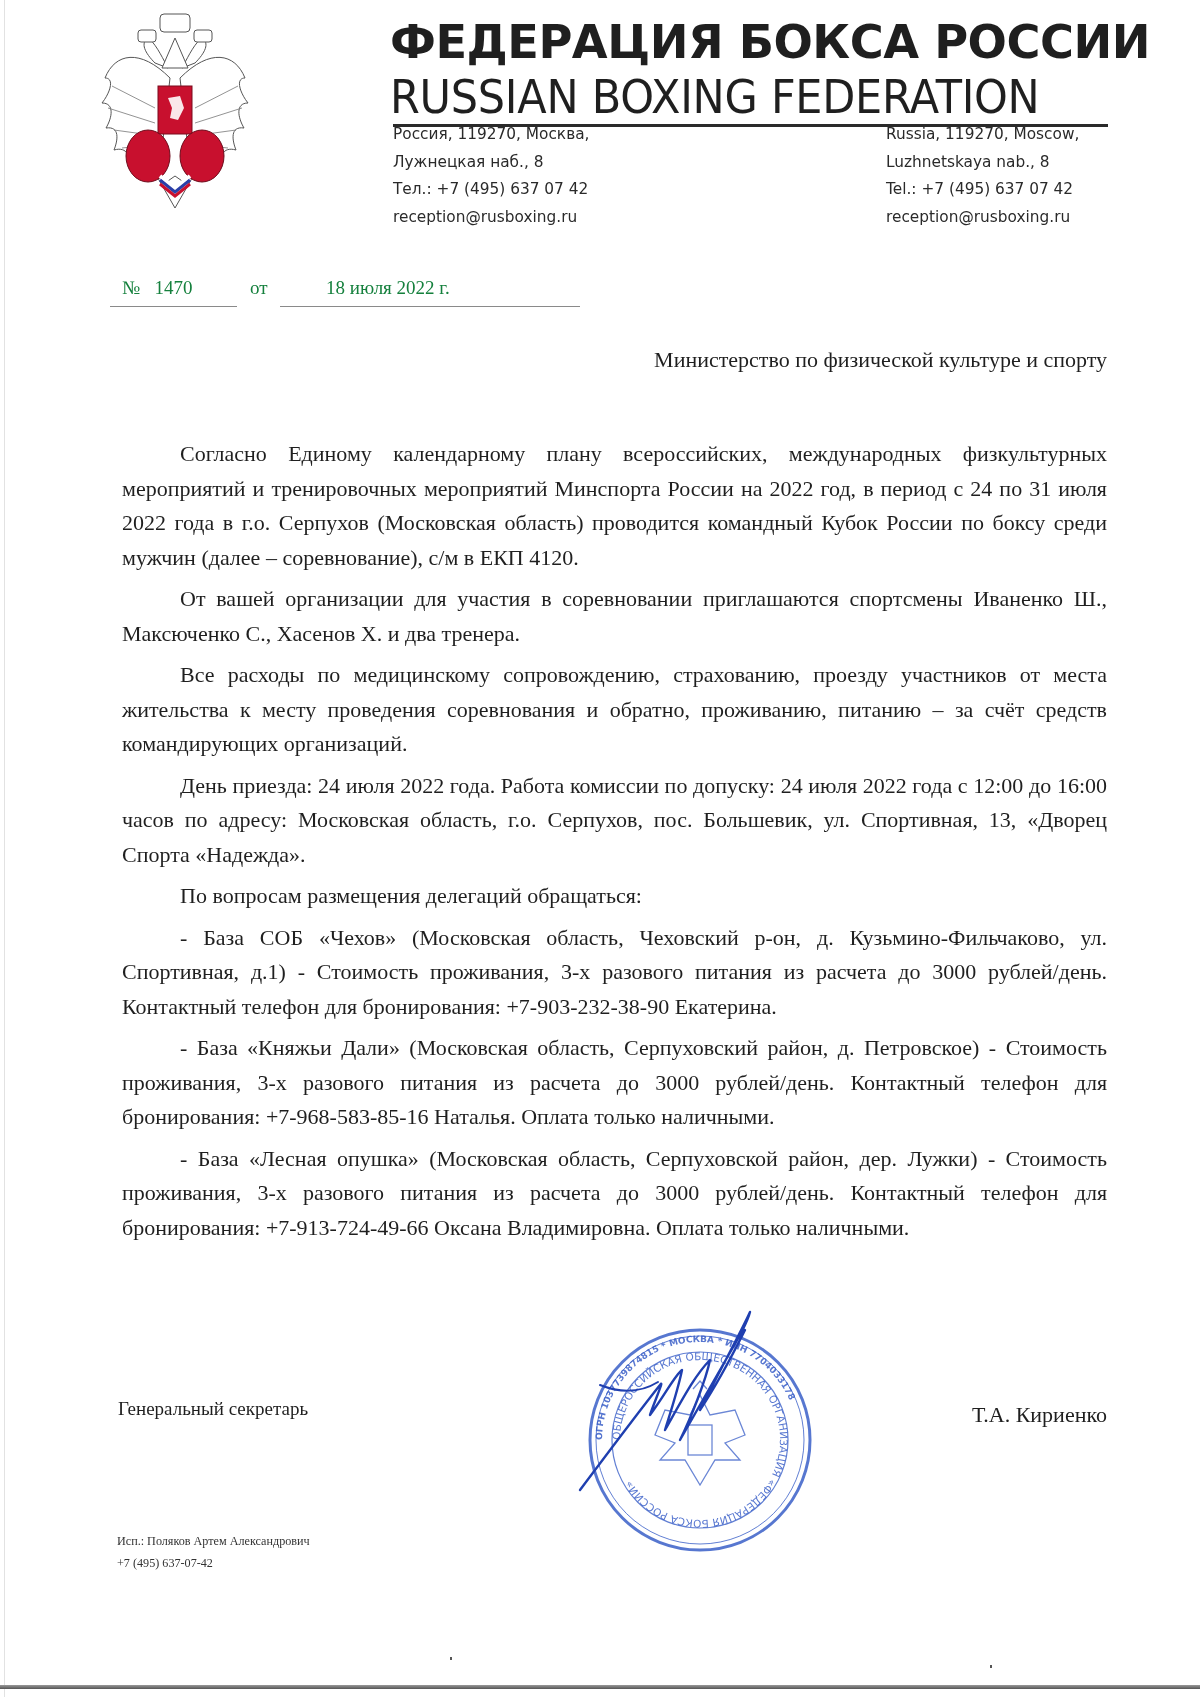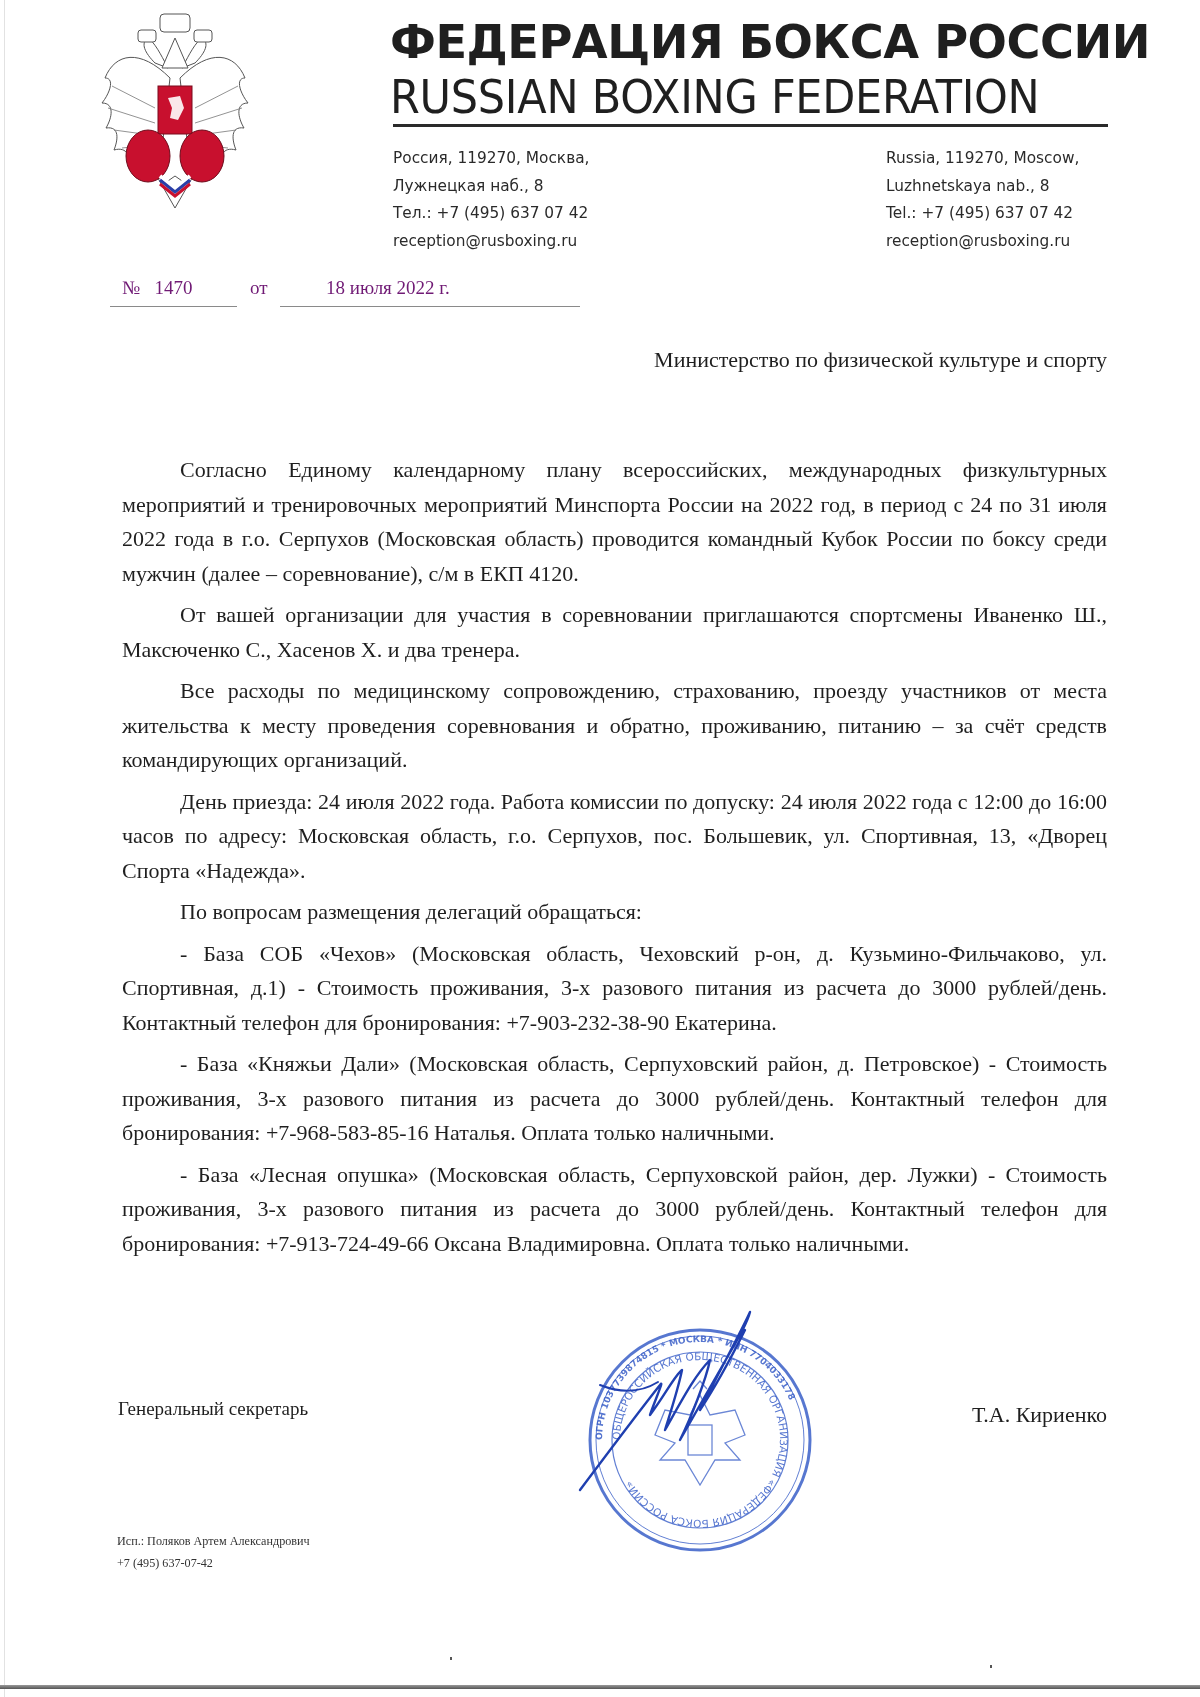--- a/index.html
+++ b/index.html
@@ -3,33 +3,33 @@
 <meta charset="utf-8">
 <style>
   html, body { margin: 0; padding: 0; background: #ffffff; }
   body { width: 1200px; height: 1697px; position: relative; overflow: hidden; font-family: "Liberation Serif", serif; color: #1c1c1c; }
   .page { position: absolute; left: 0; top: 0; width: 1200px; height: 1697px; background: #ffffff; }
   .edge-left { position: absolute; left: 4px; top: 0; width: 1px; height: 1697px; background: #e2e2e2; }
   .logo { position: absolute; left: 100px; top: 8px; width: 150px; height: 205px; }
   .hdr-title-ru { position: absolute; left: 390px; top: 14px; width: 720px; font-family: "DejaVu Sans", sans-serif; font-weight: bold; font-size: 47px; letter-spacing: -0.5px; color: #1f1f1f; white-space: nowrap; transform-origin: left top; transform: scaleX(0.985); }
   .hdr-title-en { position: absolute; left: 390px; top: 70px; width: 720px; font-family: "DejaVu Sans", sans-serif; font-size: 46px; letter-spacing: -0.3px; color: #1f1f1f; white-space: nowrap; transform-origin: left top; transform: scaleX(0.935); }
   .hdr-rule { position: absolute; left: 393px; top: 124px; width: 715px; height: 3px; background: #2a2a2a; }
-  .addr { position: absolute; top: 144px; font-family: "DejaVu Sans", sans-serif; font-size: 16.5px; line-height: 27.5px; color: #2a2a2a; white-space: nowrap; }
+  .addr { position: absolute; top: 120px; font-family: "DejaVu Sans", sans-serif; font-size: 16.5px; line-height: 27.5px; color: #2a2a2a; white-space: nowrap; }
   .addr.left { left: 393px; }
   .addr.right { left: 886px; }
   .addr div { transform-origin: left center; transform: scaleX(0.93); }
-  .regline { position: absolute; top: 277px; font-size: 19px; color: #701a75; white-space: nowrap; }
+  .regline { position: absolute; top: 277px; font-size: 19px; color: #15803d; white-space: nowrap; }
   .reg-no { left: 122px; }
   .reg-num-underline { position: absolute; left: 110px; top: 306px; width: 127px; height: 1px; background: #8a8a8a; }
   .reg-ot { left: 250px; }
   .reg-date { left: 326px; }
   .reg-date-underline { position: absolute; left: 280px; top: 306px; width: 300px; height: 1px; background: #8a8a8a; }
   .recipient { position: absolute; right: 93px; top: 343px; text-align: center; font-size: 22px; line-height: 34px; color: #1f1f1f; }
   .body { position: absolute; left: 122px; top: 437px; width: 985px; font-size: 22px; line-height: 34.5px; color: #1f1f1f; text-align: justify; }
-  .body p { margin: 16px 0 0 0; text-indent: 58px; }
+  .body p { margin: 0 0 0 0; text-indent: 58px; }
   .body p.gap { margin-top: 7px; }
   .sig-title { position: absolute; left: 118px; top: 1398px; font-size: 19px; color: #1f1f1f; }
   .sig-name { position: absolute; right: 93px; top: 1402px; font-size: 22px; color: #1f1f1f; margin-left: 19px; }
   .stamp { position: absolute; left: 585px; top: 1325px; width: 230px; height: 230px; }
   .signature { position: absolute; left: 570px; top: 1290px; width: 230px; height: 230px; }
   .footer { position: absolute; left: 117px; top: 1530px; font-size: 13.5px; line-height: 22px; color: #333; transform-origin: left top; transform: scaleX(0.9); }
   .bottom-rule { position: absolute; left: 0; top: 1685px; width: 1200px; height: 4px; background: linear-gradient(#999, #555); }
   .speck { position: absolute; width: 2px; height: 3px; background: #555; }
 </style>
 </head>

